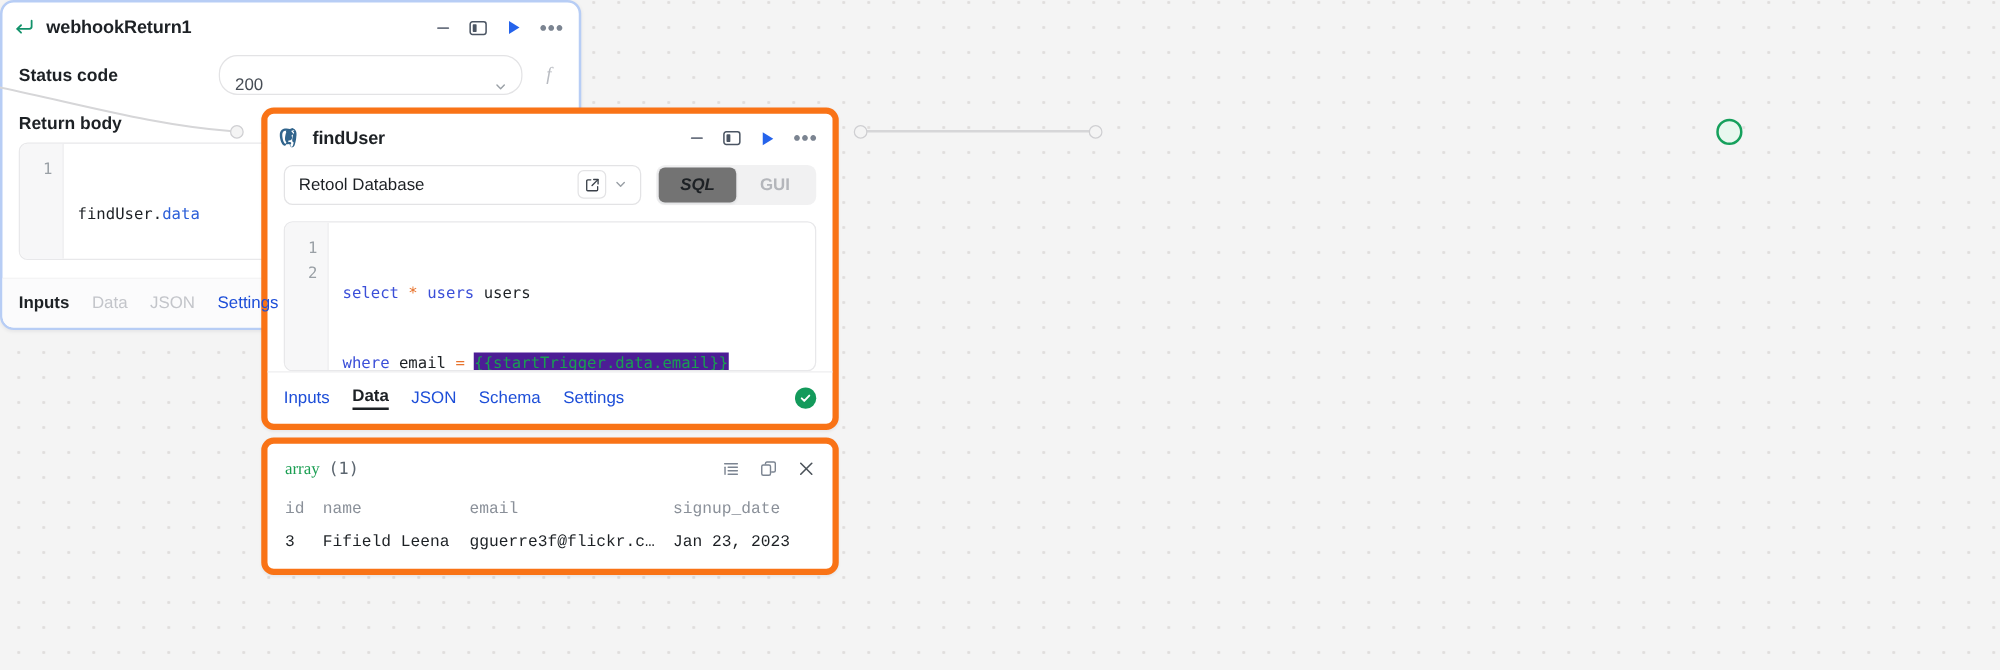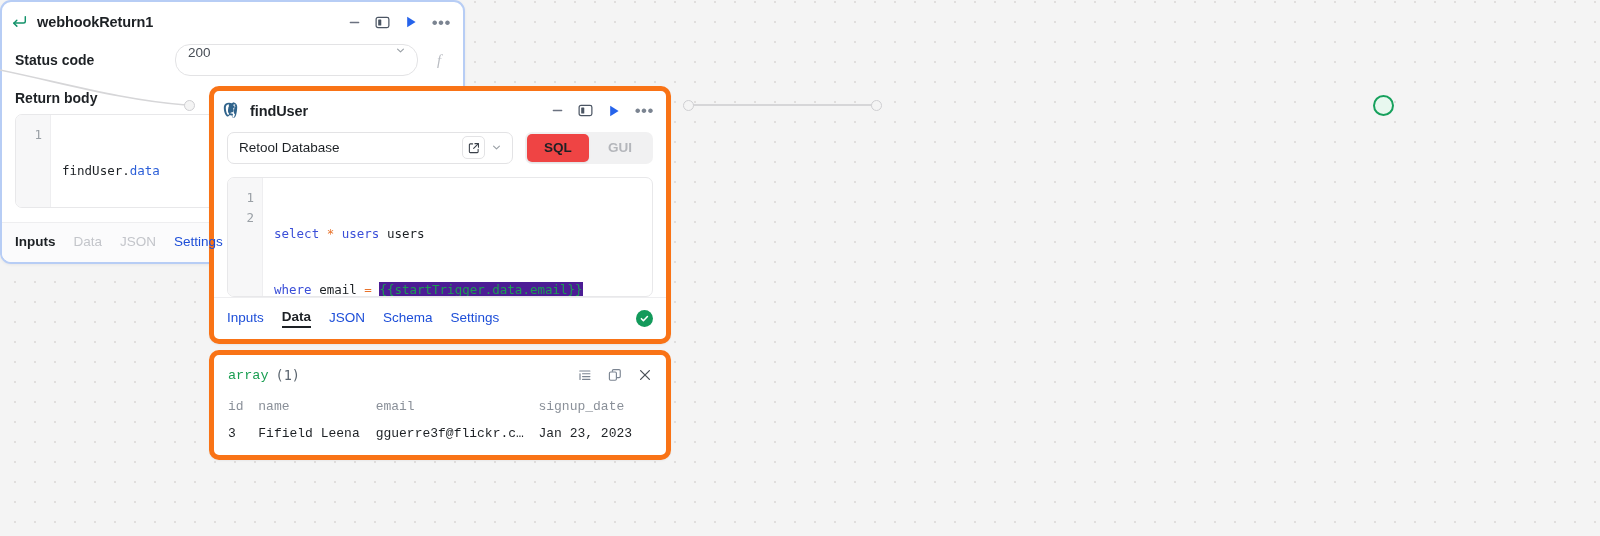--- a/index.html
+++ b/index.html
@@ -147,23 +147,24 @@
     align-items: center;
     justify-content: center;
     font-size: 13.5px;
     font-weight: 700;
     color: #b4b6bb;
     border-radius: 5px;
     cursor: pointer;
   }
 
   .seg-item.active {
-    background: #ef4444;
+    background: #737373;
     color: #1d2125;
     box-shadow: 0 1px 2px rgba(16,24,40,0.08);
+    font-style: italic;
   }
 
   
   .code-wrap {
     margin: 13px 13px 0 13px;
     border: 1px solid #e8e8ea;
     border-radius: 7px;
     background: #fff;
     overflow: hidden;
     display: flex;
@@ -248,21 +249,21 @@
     height: 110px;
     padding: 12px 14px 0 14px;
   }
 
   .res-head {
     display: flex;
     align-items: center;
   }
 
   .res-type {
-    font-family: Liberation Mono, monospace;
+    font-family: Liberation Serif, serif;
     font-size: 13.5px;
     color: #1a9e52;
     text-align: right;
   }
 
   .res-count {
     font-family: "DejaVu Sans Mono", monospace;
     font-size: 13.5px;
     color: #5c6670;
     margin-left: 7px;
@@ -319,21 +320,21 @@
     color: #1d2125;
     width: 150px;
   }
 
   .status-select {
     flex: 1;
     height: 32px;
     border: 1px solid #e3e3e5;
     border-radius: 15px;
     display: flex;
-    align-items: flex-start;
+    align-items: flex-end;
     padding: 0 6px 0 12px;
     cursor: pointer;
   }
 
   .status-value {
     flex: 1;
     font-size: 13.5px;
     color: #474d55;
   }
 

